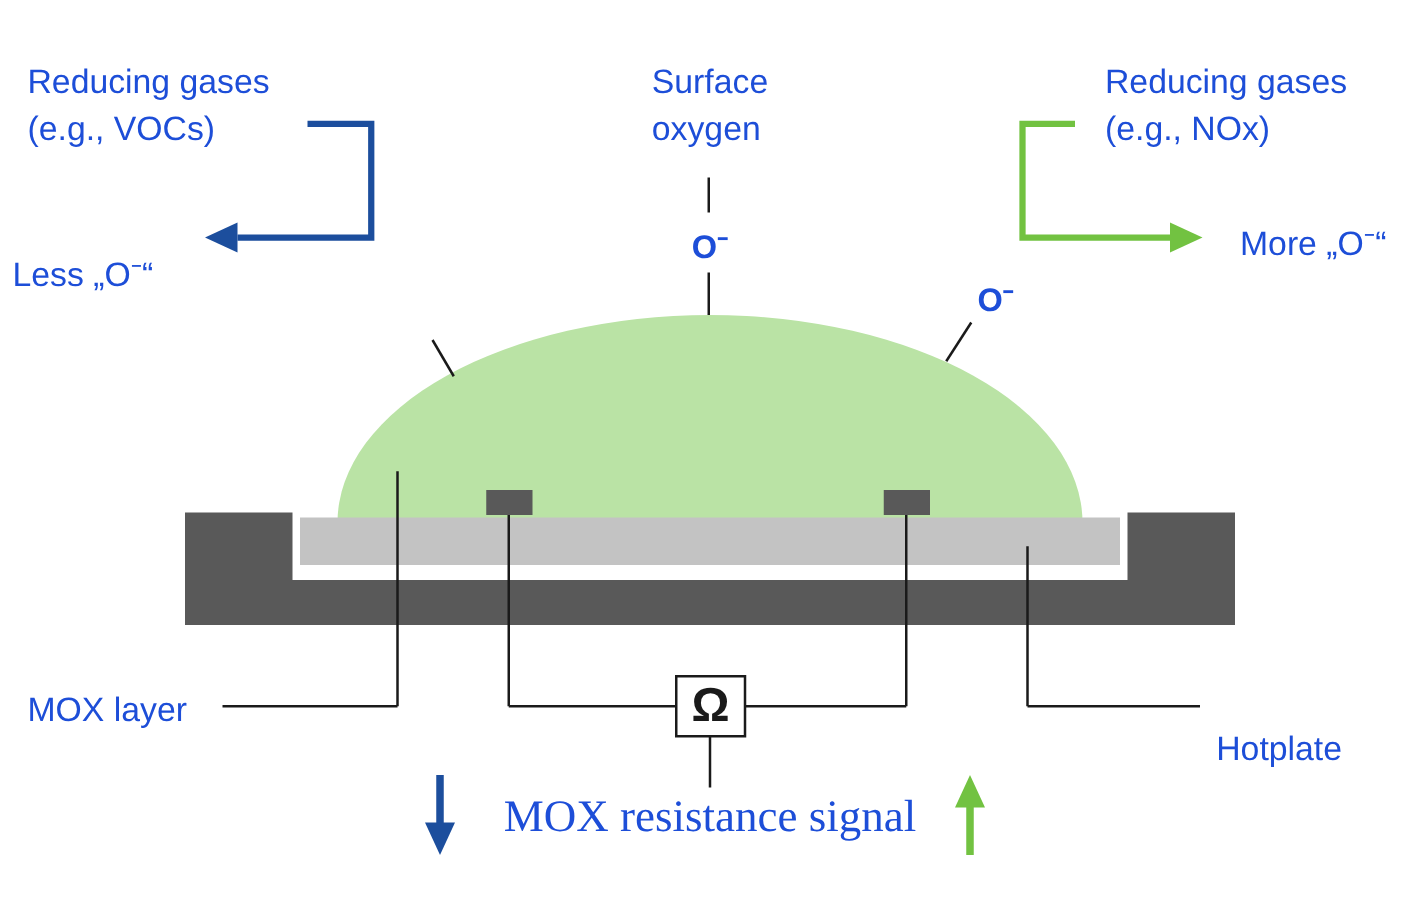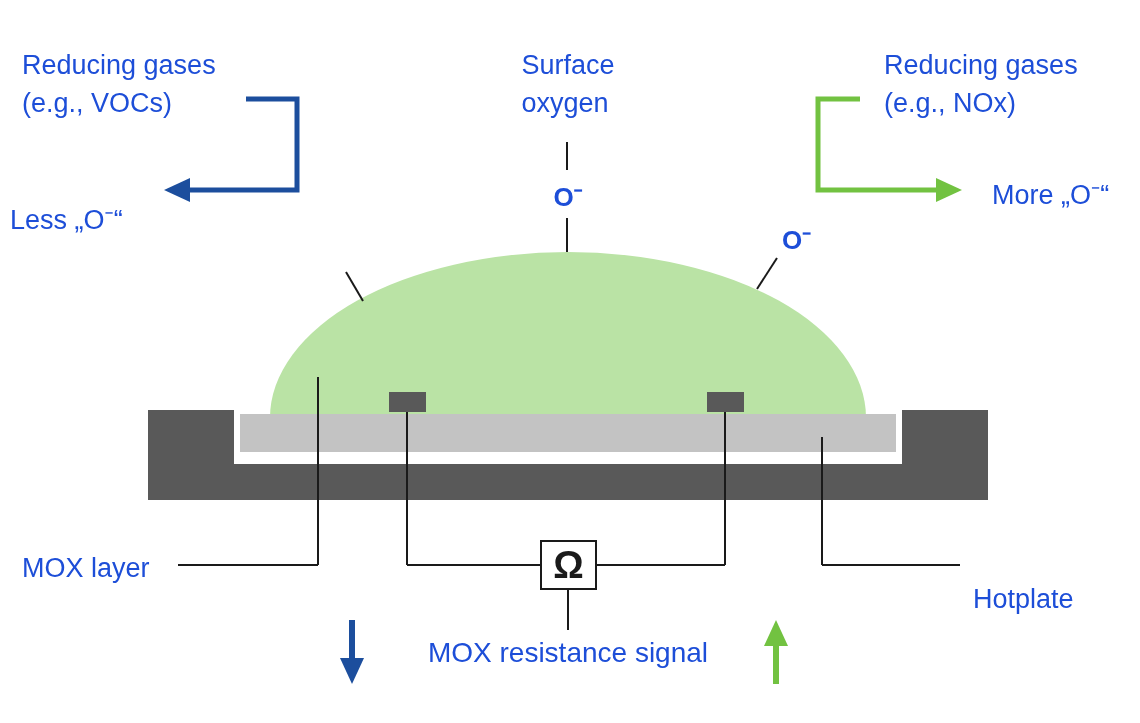--- a/index.html
+++ b/index.html
@@ -102,15 +102,15 @@
   <div class="lbl" style="left:967px;top:176px;margin-left:25px;">More „O⁻“</div>
 
   <div class="lbl bold" style="left:782px;top:221px;">O⁻</div>
 
   <div class="lbl" style="left:22px;top:549px;text-align:center;">MOX layer</div>
 
   <div class="lbl" style="left:973px;top:580px;">Hotplate</div>
 
   <div class="omega-box-text">Ω</div>
 
-  <div class="lbl center" style="left:568px;top:634px;font-size:28px;">MOX resistance signal</div>
+  <div class="lbl center" style="left:568px;top:634px;font-size:36px;font-family:Liberation Serif, serif;">MOX resistance signal</div>
 
 </div>
 
 </body></html>

